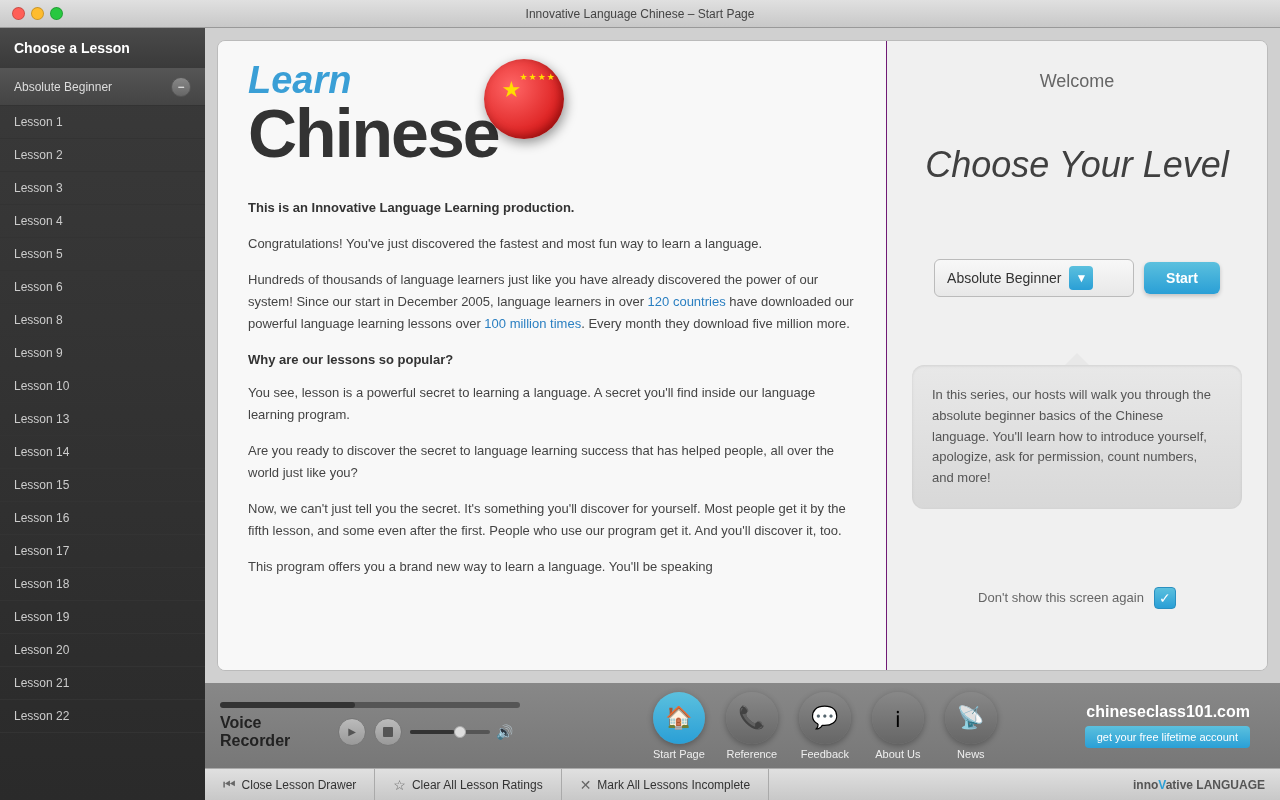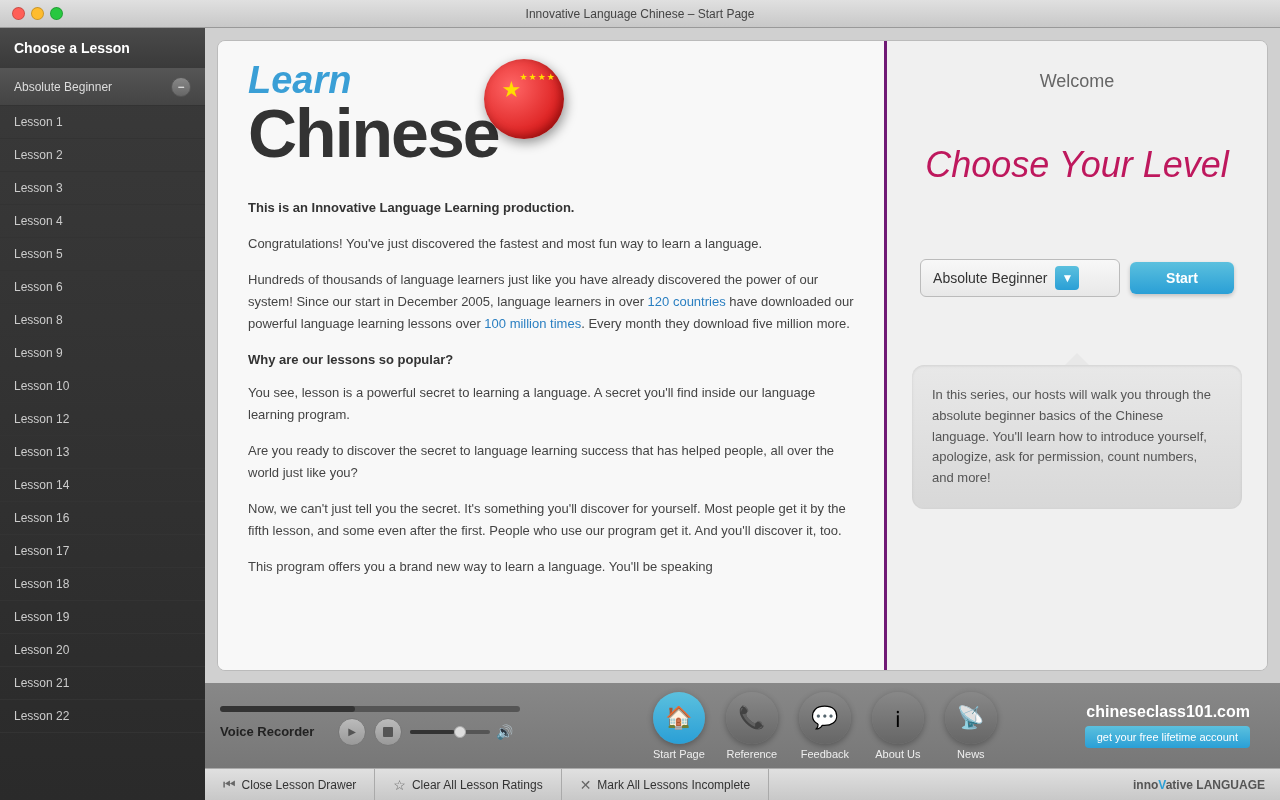--- a/index.html
+++ b/index.html
@@ -139,21 +139,21 @@
       display: flex;
       overflow: hidden;
       box-shadow: inset 0 1px 3px rgba(0,0,0,0.1);
     }
 
     
     .left-panel {
       flex: 1;
       overflow-y: auto;
       padding: 20px 30px;
-      border-right: 3px solid #701a75;
+      border-right: 1px solid #701a75;
       background: #f8f8f8;
     }
     .left-panel::-webkit-scrollbar {
       width: 8px;
     }
     .left-panel::-webkit-scrollbar-track {
       background: #e0e0e0;
     }
     .left-panel::-webkit-scrollbar-thumb {
       background: #aaa;
@@ -256,21 +256,21 @@
     }
     .welcome-text {
       font-size: 18px;
       color: #666;
       margin-bottom: 4px;
       font-weight: 400;
     }
     .choose-level-text {
       font-size: 36px;
       font-style: italic;
-      color: #be185d;
+      color: #404040;
       font-weight: 300;
       margin-bottom: 25px;
       text-align: right;
     }
     .level-selector-row {
       display: flex;
       gap: 10px;
       align-items: center;
       margin-bottom: 20px;
       width: 100%;
@@ -298,21 +298,21 @@
       justify-content: center;
       margin-left: 8px;
       color: #fff;
       font-size: 12px;
       flex-shrink: 0;
     }
     .start-button {
       background: linear-gradient(180deg, #5bc0de 0%, #2a9fd6 100%);
       border: none;
       border-radius: 6px;
-      padding: 8px 36px;
+      padding: 8px 22px;
       color: #fff;
       font-size: 14px;
       font-weight: 600;
       cursor: pointer;
       box-shadow: 0 2px 4px rgba(0,0,0,0.2);
     }
 
     
     .desc-bubble {
       background: linear-gradient(180deg, #e8e8e8 0%, #d8d8d8 100%);
@@ -395,21 +395,21 @@
       background: #333;
       border-radius: 3px;
     }
     .voice-recorder-controls {
       display: flex;
       align-items: center;
       gap: 8px;
     }
     .vr-label {
       color: #222;
-      font-size: 13px;
+      font-size: 16px;
       font-weight: 600;
       width: 110px;
     }
     .play-btn {
       width: 28px;
       height: 28px;
       border-radius: 50%;
       background: linear-gradient(180deg, #bbb 0%, #999 100%);
       border: 1px solid #777;
       display: flex;
@@ -593,23 +593,23 @@
     <div class="sidebar-lessons">
       <div class="lesson-item">Lesson 1</div>
       <div class="lesson-item">Lesson 2</div>
       <div class="lesson-item">Lesson 3</div>
       <div class="lesson-item">Lesson 4</div>
       <div class="lesson-item">Lesson 5</div>
       <div class="lesson-item">Lesson 6</div>
       <div class="lesson-item">Lesson 8</div>
       <div class="lesson-item">Lesson 9</div>
       <div class="lesson-item">Lesson 10</div>
-      <div class="lesson-item">Lesson 12</div>
       <div class="lesson-item">Lesson 13</div>
       <div class="lesson-item">Lesson 14</div>
+      <div class="lesson-item">Lesson 15</div>
       <div class="lesson-item">Lesson 16</div>
       <div class="lesson-item">Lesson 17</div>
       <div class="lesson-item">Lesson 18</div>
       <div class="lesson-item">Lesson 19</div>
       <div class="lesson-item">Lesson 20</div>
       <div class="lesson-item">Lesson 21</div>
       <div class="lesson-item">Lesson 22</div>
     </div>
   </div>
 
@@ -650,20 +650,24 @@
             <span>Absolute Beginner</span>
             <div class="dropdown-arrow">▼</div>
           </div>
           <button class="start-button">Start</button>
         </div>
 
         <div class="desc-bubble">
           <span>In this series, our hosts will walk you through the absolute beginner basics of the Chinese language. You'll learn how to introduce yourself, apologize, ask for permission, count numbers, and more!</span>
         </div>
 
+        <div class="dont-show-row">
+          <span class="dont-show-text">Don't show this screen again</span>
+          <div class="checkbox-blue">✓</div>
+        </div>
       </div>
 
     </div>
 
     <div class="bottom-bar">
 
       <div class="voice-recorder-section">
         <div class="progress-bar-container">
           <div class="progress-bar-fill"></div>
         </div>

